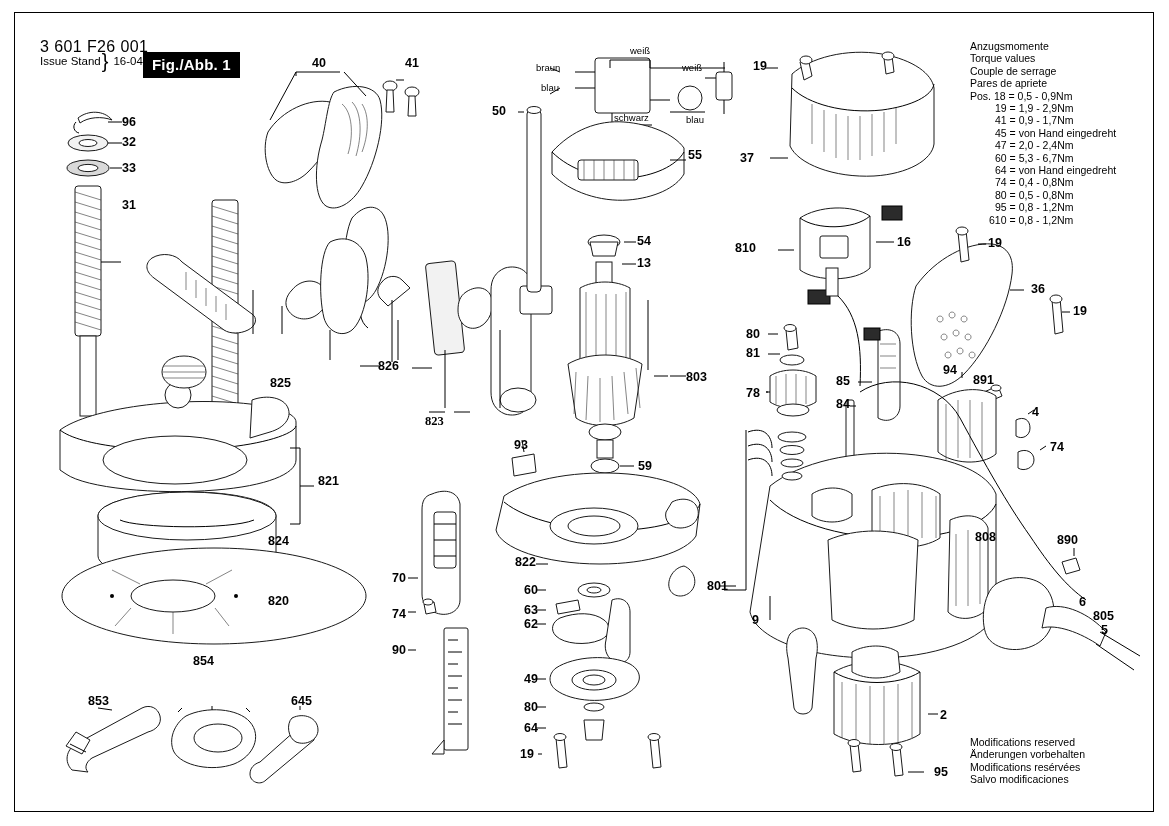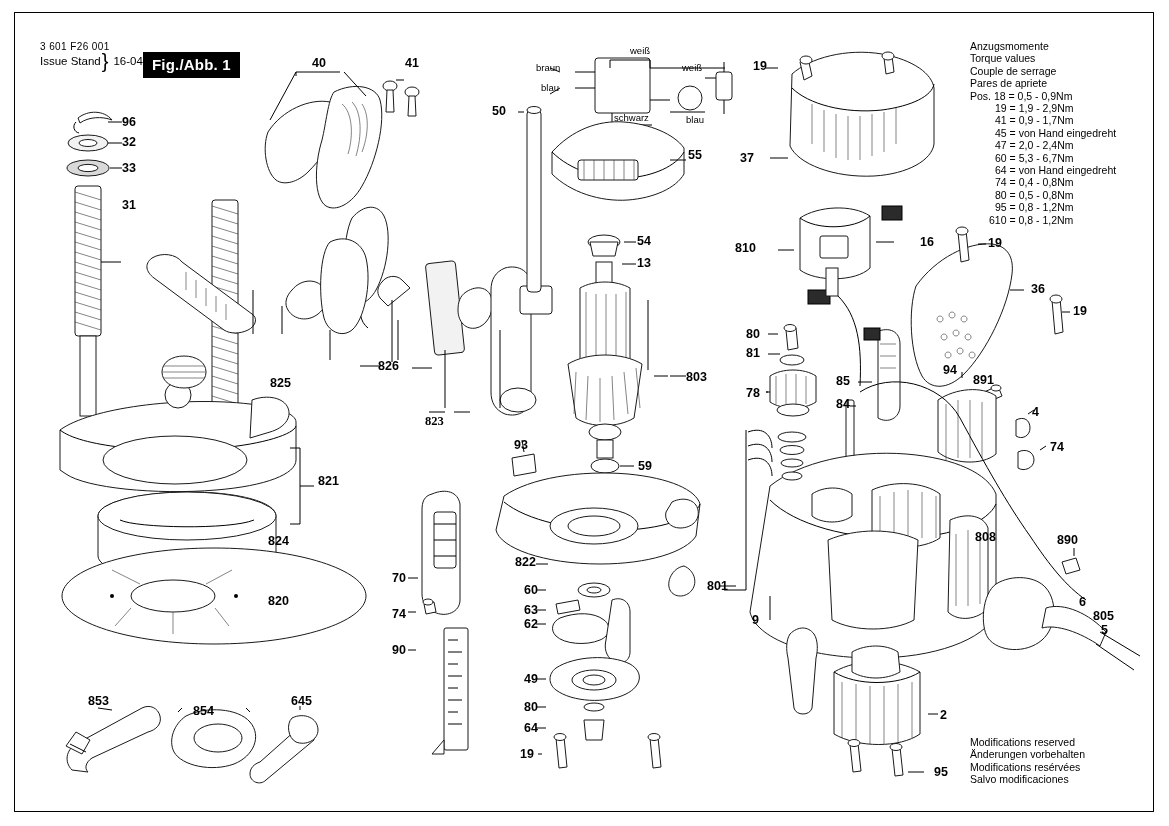--- a/index.html
+++ b/index.html
@@ -29,21 +29,21 @@
   }
   
   .hdr {
     position: absolute;
     left: 40px;
     top: 40px;
     font-size: 11.5px;
     line-height: 13px;
     white-space: nowrap;
   }
-  .hdr .partno { font-size: 10px; letter-spacing: .4px; }
+  .hdr .partno { font-size: 16px; letter-spacing: .4px; }
   .hdr .issue-row {
     display: flex;
     align-items: center;
   }
   .hdr .issue-lbl {
     display: inline-block;
     line-height: 13px;
   }
   .hdr .brace {
     font-size: 20px;
@@ -482,21 +482,21 @@
   <div class="cal" style="left:122px; top:135px;">32</div>
   <div class="cal" style="left:122px; top:161px;">33</div>
   <div class="cal" style="left:122px; top:198px;">31</div>
   <div class="cal" style="left:312px; top:56px;">40</div>
   <div class="cal" style="left:405px; top:56px;">41</div>
   <div class="cal" style="left:492px; top:104px;">50</div>
   <div class="cal" style="left:688px; top:148px;">55</div>
   <div class="cal" style="left:753px; top:59px;">19</div>
   <div class="cal" style="left:740px; top:151px;">37</div>
   <div class="cal" style="left:735px; top:241px;">810</div>
-  <div class="cal" style="left:897px; top:235px;margin-left:23px;">16</div>
+  <div class="cal" style="left:897px; top:235px;">16</div>
   <div class="cal" style="left:988px; top:236px;">19</div>
   <div class="cal" style="left:1031px; top:282px;">36</div>
   <div class="cal" style="left:1073px; top:304px;">19</div>
   <div class="cal" style="left:637px; top:234px;">54</div>
   <div class="cal" style="left:637px; top:256px;">13</div>
   <div class="cal" style="left:686px; top:370px;">803</div>
   <div class="cal" style="left:378px; top:359px;">826</div>
   <div class="cal" style="left:425px; top:414px;font-family:Liberation Serif, serif;">823</div>
   <div class="cal" style="left:270px; top:376px;">825</div>
   <div class="cal" style="left:318px; top:474px;">821</div>
@@ -527,16 +527,16 @@
   <div class="cal" style="left:524px; top:603px;">63</div>
   <div class="cal" style="left:524px; top:617px;">62</div>
   <div class="cal" style="left:524px; top:672px;">49</div>
   <div class="cal" style="left:524px; top:700px;">80</div>
   <div class="cal" style="left:524px; top:721px;">64</div>
   <div class="cal" style="left:520px; top:747px;">19</div>
   <div class="cal" style="left:392px; top:571px;">70</div>
   <div class="cal" style="left:392px; top:607px;">74</div>
   <div class="cal" style="left:392px; top:643px;">90</div>
   <div class="cal" style="left:88px; top:694px;">853</div>
-  <div class="cal" style="left:193px; top:704px;">854</div>
+  <div class="cal" style="left:193px; top:654px;">854</div>
   <div class="cal" style="left:291px; top:694px;">645</div>
 
 </div>
 
 </body></html>

